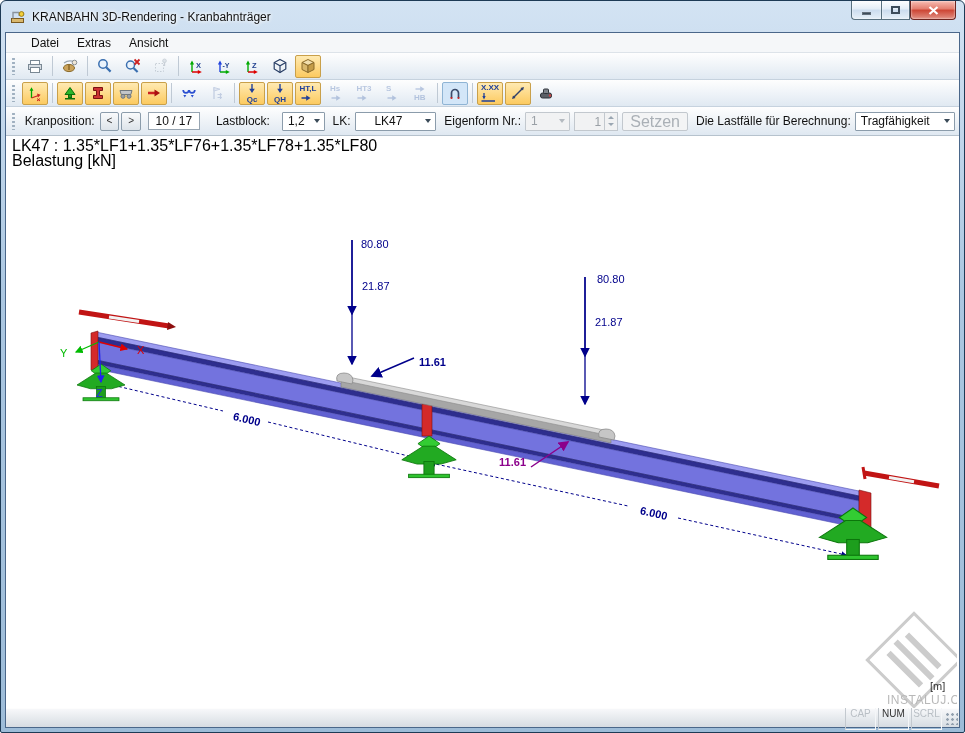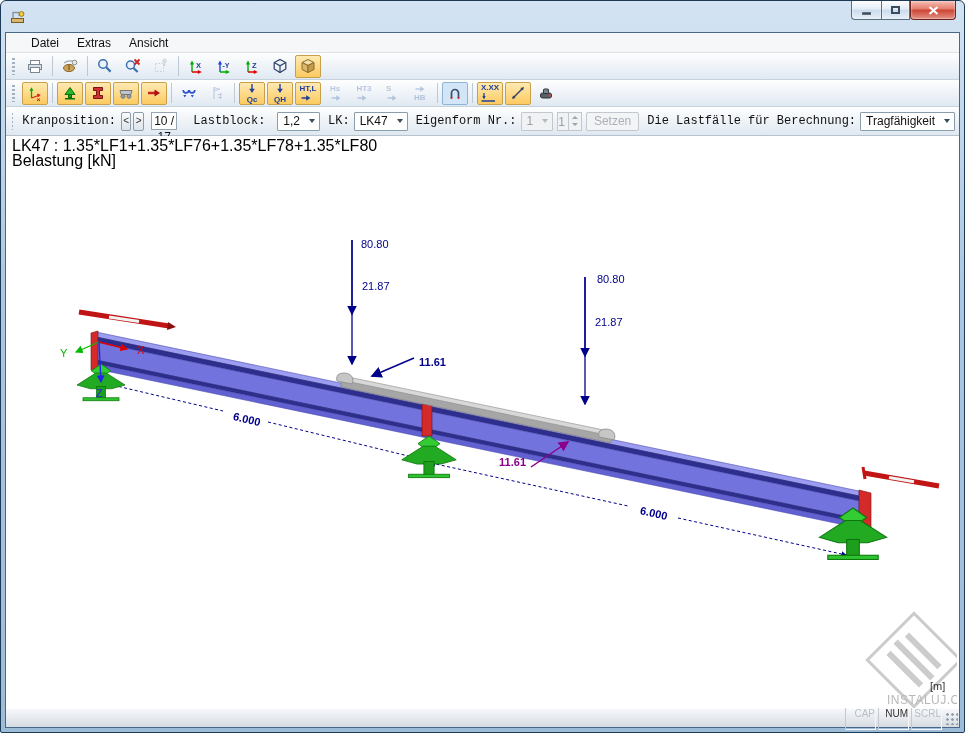--- a/index.html
+++ b/index.html
@@ -35,47 +35,47 @@
     display:flex;align-items:center;justify-content:center;padding:0;cursor:default;}
   .tb.sel{background:linear-gradient(#ffeab2,#fcca60);border-color:#c9a04a;}
   .tb.pressed{background:#d3e6f8;border-color:#8fb4d4;}
   .tb.dis{opacity:.45;}
   .sep{width:1px;height:20px;background:#bfc9d4;margin:0 3px;flex:none;}
   .txticon{display:flex;align-items:center;gap:1px;font-weight:bold;font-size:8px;color:#20409a;line-height:1;flex-direction:column;}
   .txticon.col{flex-direction:column;align-items:flex-start;gap:1px;}
   .dis .txticon{color:#6f8cc0;}
   .ar{display:block;}
   
-  .lbl{white-space:nowrap;margin:0 4px;font-family:Liberation Mono, monospace;}
+  .lbl{white-space:nowrap;margin:0 4px;}
   .navbtn{width:21px;height:19px;font-size:10px;color:#333;border:1px solid #8b9cab;border-radius:2px;
     background:linear-gradient(#f9fafb,#dde4ea);margin:0 1px;padding:0;line-height:1;}
   .posbox{width:56px;height:18px;margin:0 6px;border:1px solid #97a5b2;background:#fff;text-align:center;
     font-size:12px;line-height:16px;}
   .combo{height:19px;border:1px solid #8b9cab;background:#fff;display:flex;align-items:stretch;border-radius:1px;}
   .combo .val{flex:1;text-align:center;padding:1px 5px 0 5px;font-size:12px;white-space:nowrap;}
   .combo .da{width:14px;display:flex;align-items:center;justify-content:center;}
   .tri-d{width:0;height:0;border-left:3.5px solid transparent;border-right:3.5px solid transparent;border-top:4px solid #3a4a58;}
   .tri-u{width:0;height:0;border-left:3px solid transparent;border-right:3px solid transparent;border-bottom:3.5px solid #9aa6b2;}
   .tri-dn{width:0;height:0;border-left:3px solid transparent;border-right:3px solid transparent;border-top:3.5px solid #9aa6b2;}
   .combo.dis{background:#f1f2f3;border-color:#c2c8ce;color:#9aa0a6;}
   .combo.dis .val{color:#9aa0a6;}
   .combo.dis .tri-d{border-top-color:#b4bac0;}
   .spinner{width:48px;height:19px;border:1px solid #c2c8ce;background:#f1f2f3;display:flex;}
   .spinner .sval{flex:1;text-align:right;padding:2px 3px 0 0;font-size:12px;color:#9aa0a6;}
   .spinner .sbtns{width:13px;border-left:1px solid #c2c8ce;display:flex;flex-direction:column;align-items:center;justify-content:space-evenly;}
   .btn-setzen{height:19px;margin:0 4px;padding:0 7px;border:1px solid #c2c8ce;border-radius:2px;
-    background:#f3f4f5;color:#aab0b6;font-size:12px;}
+    background:#f3f4f5;color:#aab0b6;font-size:16px;}
   
   .canvas{flex:1;position:relative;background:#fff;overflow:hidden;}
   .canvas-header{position:absolute;left:6px;top:2px;font-size:16px;color:#000;line-height:15px;z-index:2;}
   .scene{position:absolute;left:4px;top:0;}
   
   .statusbar{height:19px;background:linear-gradient(#f7f8fa,#d6dce2);border-top:1px solid #fdfdfd;
     display:flex;align-items:center;justify-content:flex-end;gap:2px;padding-right:1px;font-size:10px;}
-  .scell{width:31px;height:24px;text-align:right;line-height:13px;color:#b9bfc5;
+  .scell{width:31px;height:24px;text-align:center;line-height:13px;color:#b9bfc5;
     border:1px solid;border-color:#c3c9cf #f4f6f8 #f4f6f8 #c3c9cf;}
   .scell.on{color:#333;}
   .grip-corner{width:14px;height:14px;background-image:radial-gradient(circle,#93a1af 1.2px,transparent 1.5px);
     background-size:5px 5px;background-position:1px 1px;}
   button{font-family:inherit;}
 </style>
 </head>
 <body>
 
 <svg width="0" height="0" style="position:absolute">
@@ -94,20 +94,21 @@
 <div class="window">
 
   <div class="titlebar">
     <div class="title-left">
       <svg width="16" height="16" viewBox="0 0 16 16">
         <rect x="1.5" y="9.5" width="12" height="4" fill="#d9b86d" stroke="#7a5a20"></rect>
         <path d="M3 9.5 V3.5 H9" fill="none" stroke="#8a939c" stroke-width="1.4"></path>
         <line x1="9" y1="3.5" x2="9" y2="7" stroke="#8a939c"></line>
         <circle cx="11.5" cy="5" r="2.4" fill="#f2cf3a" stroke="#9a7a10"></circle>
       </svg>
+      <span class="title-text">KRANBAHN 3D-Rendering - Kranbahnträger</span>
     </div>
     <div class="win-buttons">
       <button class="winbtn b-min">
           <span class="g-min"></span>
         </button>
       <button class="winbtn b-max">
           <span class="g-max"></span>
         </button>
       <button class="winbtn b-close">
         <svg width="11" height="9" viewBox="0 0 11 9">

